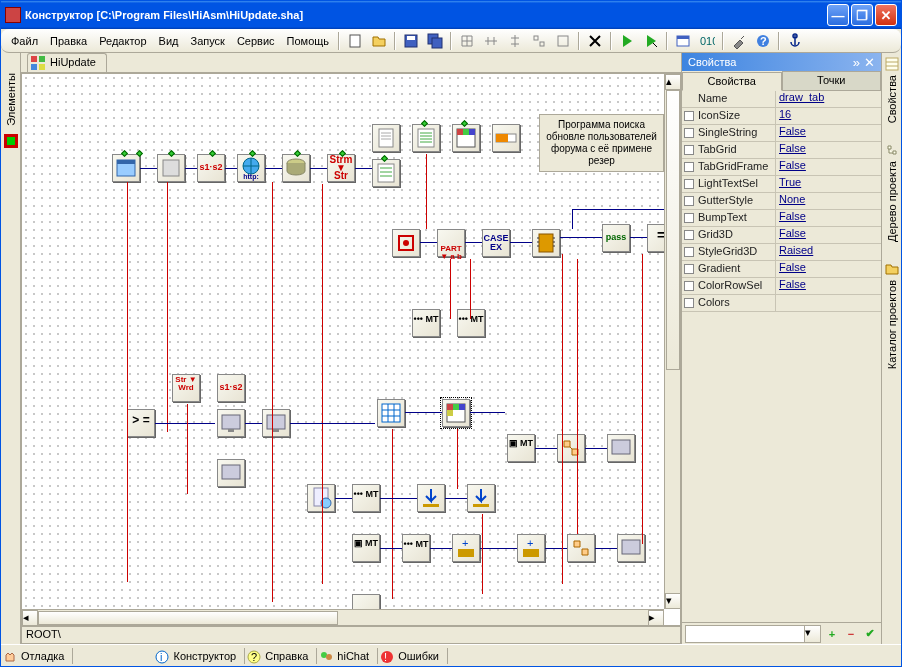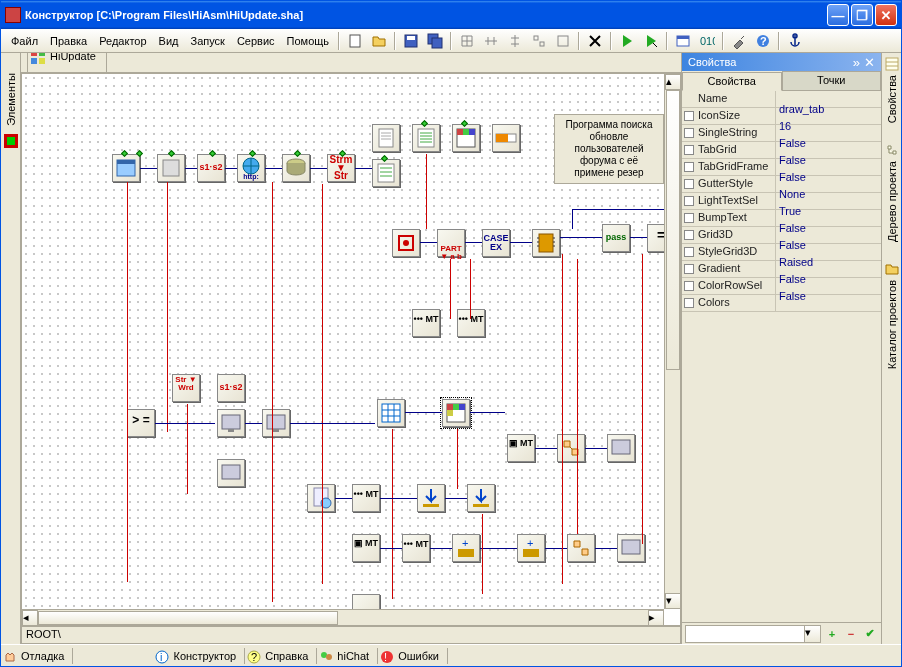--- a/index.html
+++ b/index.html
@@ -4,31 +4,31 @@
 <style>
   * { box-sizing: border-box; margin: 0; padding: 0; font-family: Tahoma, sans-serif; font-size: 11px; }
   body { background: #ece9d8; overflow: hidden; width: 902px; height: 667px; }
   .window { width: 902px; height: 667px; border: 1px solid #0054e3; display: flex; flex-direction: column; }
   .titlebar { height: 28px; background: linear-gradient(to bottom, #3b8df0, #0054e3 8%, #0054e3 92%, #003db1); display: flex; align-items: center; padding: 0 4px; color: #fff; font-weight: bold; }
   .titlebar .icon { width: 16px; height: 16px; margin-right: 4px; background: #c44; border: 1px solid #800; }
   .titlebar .title { flex: 1; }
   .winbtns { display: flex; gap: 2px; }
   .winbtn { width: 22px; height: 22px; background: linear-gradient(to bottom, #6fa3f7, #2a6de0); border: 1px solid #fff; border-radius: 3px; display: flex; align-items: center; justify-content: center; color: #fff; font-weight: bold; font-size: 13px; cursor: pointer; }
   .winbtn.close { background: linear-gradient(to bottom, #f07460, #d03010); }
-  .menubar { height: 24px; background: linear-gradient(to bottom, #fff, #ece9d8); border-bottom: 1px solid #aca899; display: flex; align-items: center; padding: 0 4px; }
+  .menubar { height: 24px; background: linear-gradient(to bottom, #fff, #ece9d8); border-bottom: 1px solid #aca899; display: flex; align-items: center; padding: 0 4px; border-radius: 8px; }
   .menuitem { padding: 3px 6px; cursor: pointer; }
   .toolbar-sep { width: 2px; height: 18px; border-left: 1px solid #aca899; border-right: 1px solid #fff; margin: 0 3px; }
   .tbtn { width: 22px; height: 22px; display: inline-flex; align-items: center; justify-content: center; cursor: pointer; margin: 0 1px; }
   .body-area { flex: 1; display: flex; overflow: hidden; }
   .left-rail { width: 20px; background: #ece9d8; border-right: 1px solid #aca899; display: flex; flex-direction: column; align-items: center; padding-top: 20px; }
   .rail-label { writing-mode: vertical-rl; transform: rotate(180deg); margin-bottom: 6px; color: #000; }
   .rail-icon { width: 14px; height: 14px; margin: 2px 0; }
   .main-col { flex: 1; display: flex; flex-direction: column; }
   .tabstrip { height: 20px; background: #ece9d8; display: flex; align-items: flex-end; padding-left: 6px; border-bottom: 1px solid #aca899; }
-  .tab { background: #ece9d8; border: 1px solid #aca899; border-bottom: none; border-radius: 3px 3px 0 0; padding: 2px 10px 10px 22px; position: relative; cursor: pointer; }
+  .tab { background: #ece9d8; border: 1px solid #aca899; border-bottom: none; border-radius: 3px 3px 0 0; padding: 2px 10px 4px 22px; position: relative; cursor: pointer; }
   .tab .tabicon { position: absolute; left: 3px; top: 2px; width: 14px; height: 14px; }
   .canvas-wrap { flex: 1; position: relative; background: #fff; overflow: hidden; border: 1px solid #aca899; margin: 0; }
   .canvas { position: absolute; inset: 0 16px 16px 0; background-image: radial-gradient(circle, #c8c8c8 0.8px, transparent 0.8px); background-size: 8px 8px; background-position: 0 0; }
   .scrollbar-v { position: absolute; right: 0; top: 0; bottom: 16px; width: 16px; background: #ece9d8; border-left: 1px solid #aca899; }
   .scrollbar-h { position: absolute; left: 0; right: 16px; bottom: 0; height: 16px; background: #ece9d8; border-top: 1px solid #aca899; }
   .sbtn { width: 16px; height: 16px; background: linear-gradient(#fff,#ece9d8); border: 1px solid #aca899; position: absolute; }
   .thumb { background: linear-gradient(#fff,#ece9d8); border: 1px solid #aca899; position: absolute; }
   .pathbar { height: 18px; background: #ece9d8; border: 1px solid #aca899; padding: 1px 4px; }
   .statusbar { height: 22px; background: #ece9d8; border-top: 1px solid #fff; display: flex; align-items: center; }
   .statusitem { padding: 2px 8px 2px 20px; border-right: 1px solid #aca899; position: relative; cursor: pointer; }
@@ -37,21 +37,21 @@
   .props-header { height: 18px; background: linear-gradient(to right, #3d84e0, #8bb4ef); color: #fff; padding: 1px 6px; display: flex; align-items: center; font-weight: normal; }
   .props-header .hbtn { color: #fff; margin-left: 4px; cursor: pointer; font-size: 13px; }
   .props-tabs { height: 20px; background: #ece9d8; display: flex; border-bottom: 1px solid #aca899; }
   .ptab { flex: 1; text-align: center; padding: 2px; border: 1px solid #aca899; border-bottom: none; cursor: pointer; }
   .ptab.active { background: #ece9d8; border-bottom: 1px solid #ece9d8; position: relative; top: 1px; }
   .ptab.inactive { background: #d8d8c8; }
   .props-grid { flex: 1; background: #ece9d8; overflow-y: auto; }
   .prow { display: flex; height: 17px; border-bottom: 1px solid #c8c4b4; }
   .prow .pname { width: 94px; padding: 1px 2px 1px 16px; border-right: 1px solid #c8c4b4; position: relative; color: #222; }
   .prow .pcheck { position: absolute; left: 2px; top: 3px; width: 10px; height: 10px; border: 1px solid #888; background: #fff; }
-  .prow .pval { flex: 1; padding: 12px 3px; color: #000088; }
+  .prow .pval { flex: 1; padding: 0 3px; color: #000088; text-decoration: underline; }
   .props-footer { height: 22px; background: #ece9d8; border-top: 1px solid #aca899; display: flex; align-items: center; padding: 0 3px; gap: 3px; }
   .combo { flex: 1; height: 18px; background: #fff; border: 1px solid #aca899; display: flex; align-items: center; }
   .combo .cbtn { width: 16px; height: 16px; background: linear-gradient(#fff,#ece9d8); border-left: 1px solid #aca899; margin-left: auto; }
   .fbtn { width: 16px; height: 16px; display: flex; align-items: center; justify-content: center; font-weight: bold; cursor: pointer; }
   .right-rail { width: 20px; background: #ece9d8; border-left: 1px solid #aca899; display: flex; flex-direction: column; }
   .rr-section { display: flex; flex-direction: column; align-items: center; padding: 4px 0 16px 0; }
   .rr-label { writing-mode: vertical-rl; transform: rotate(180deg); margin-top: 4px; }
   .rr-icon { width: 14px; height: 14px; }
   
   .blk { position: absolute; width: 28px; height: 28px; background: linear-gradient(to bottom right,#f8f8f0,#e8e4d4); border: 1px solid #888; box-shadow: 1px 1px 0 #666; }
@@ -206,21 +206,21 @@
               <rect x="0" y="8" width="6" height="6" fill="#48d"></rect>
               <rect x="8" y="8" width="6" height="6" fill="#dd4"></rect>
             </svg>
           <span>HiUpdate</span>
         </div>
       </div>
 
       <div class="canvas-wrap">
         <div class="canvas">
 
-          <div class="descbox" style="right:0;top:40px;width:110px;">Программа поиска обновле
+          <div class="descbox" style="right:0;top:40px;width:125px;">Программа поиска обновле
 пользователей форума
 с её примене
 резер</div>
 
           <div class="blk" style="left:350px;top:50px;">
               <svg width="26" height="26">
                 <rect x="6" y="4" width="14" height="18" fill="#fff" stroke="#888"></rect>
                 <path d="M8 8h10M8 11h10M8 14h10" stroke="#aaa"></path>
               </svg>
             </div>
@@ -536,26 +536,26 @@
           </div>
           <div class="prow">
             <div class="pname">TabGrid<div class="pcheck"></div></div>
             <div class="pval">False</div>
           </div>
           <div class="prow">
             <div class="pname">TabGridFrame<div class="pcheck"></div></div>
             <div class="pval">False</div>
           </div>
           <div class="prow">
+            <div class="pname">LightTextSel<div class="pcheck"></div></div>
+            <div class="pval">True</div>
+          </div>
+          <div class="prow">
             <div class="pname">GutterStyle<div class="pcheck"></div></div>
             <div class="pval">None</div>
-          </div>
-          <div class="prow">
-            <div class="pname">LightTextSel<div class="pcheck"></div></div>
-            <div class="pval">True</div>
           </div>
           <div class="prow">
             <div class="pname">BumpText<div class="pcheck"></div></div>
             <div class="pval">False</div>
           </div>
           <div class="prow">
             <div class="pname">Grid3D<div class="pcheck"></div></div>
             <div class="pval">False</div>
           </div>
           <div class="prow">

